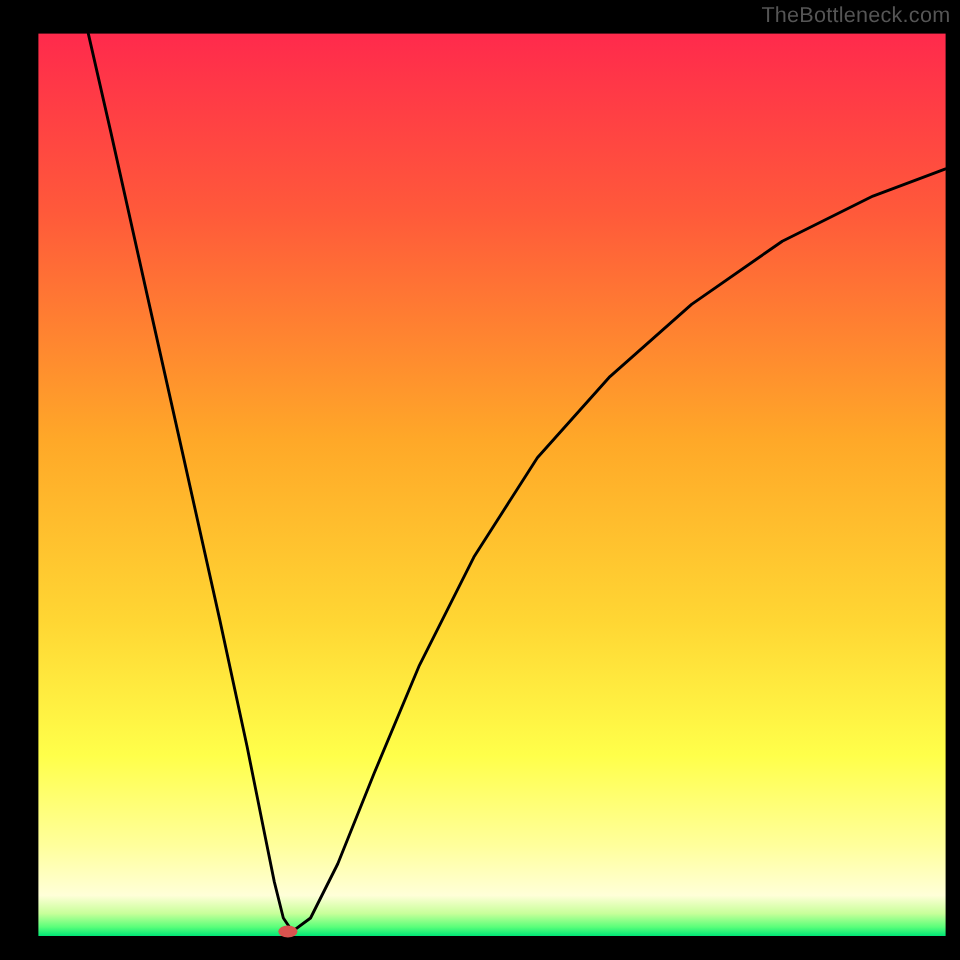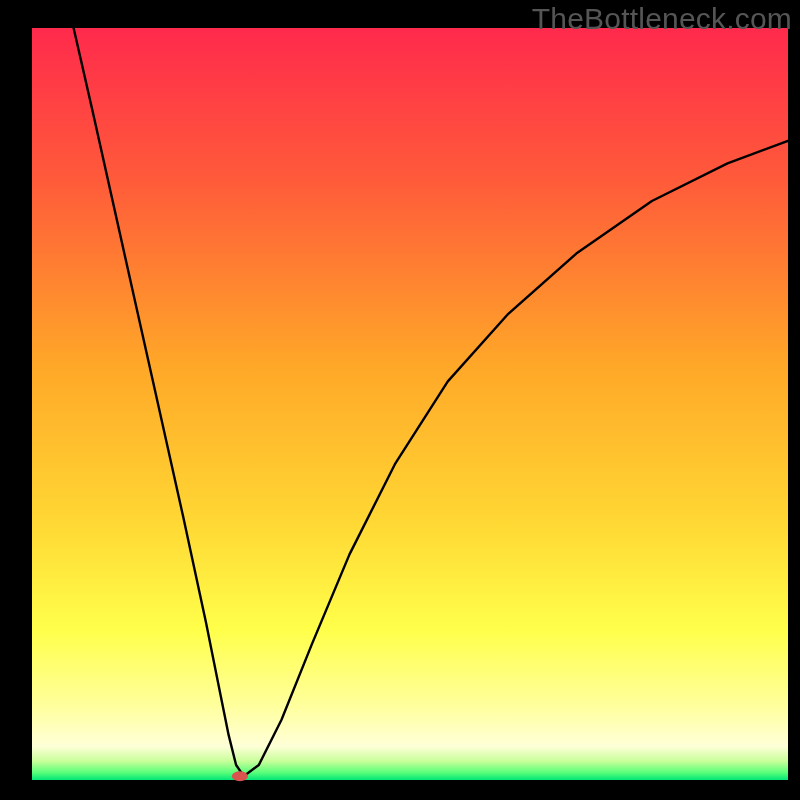--- a/index.html
+++ b/index.html
@@ -15,21 +15,21 @@
     position: relative;
     width: 800px;
     height: 800px;
     background: #000;
   }
   .watermark {
     position: absolute;
     top: 2px;
     right: 8px;
     color: #555;
-    font-size: 30px;
+    font-size: 18px;
     font-weight: 500;
     letter-spacing: 0.2px;
     z-index: 10;
     user-select: none;
   }
   svg {
     position: absolute;
     top: 0;
     left: 0;
   }

